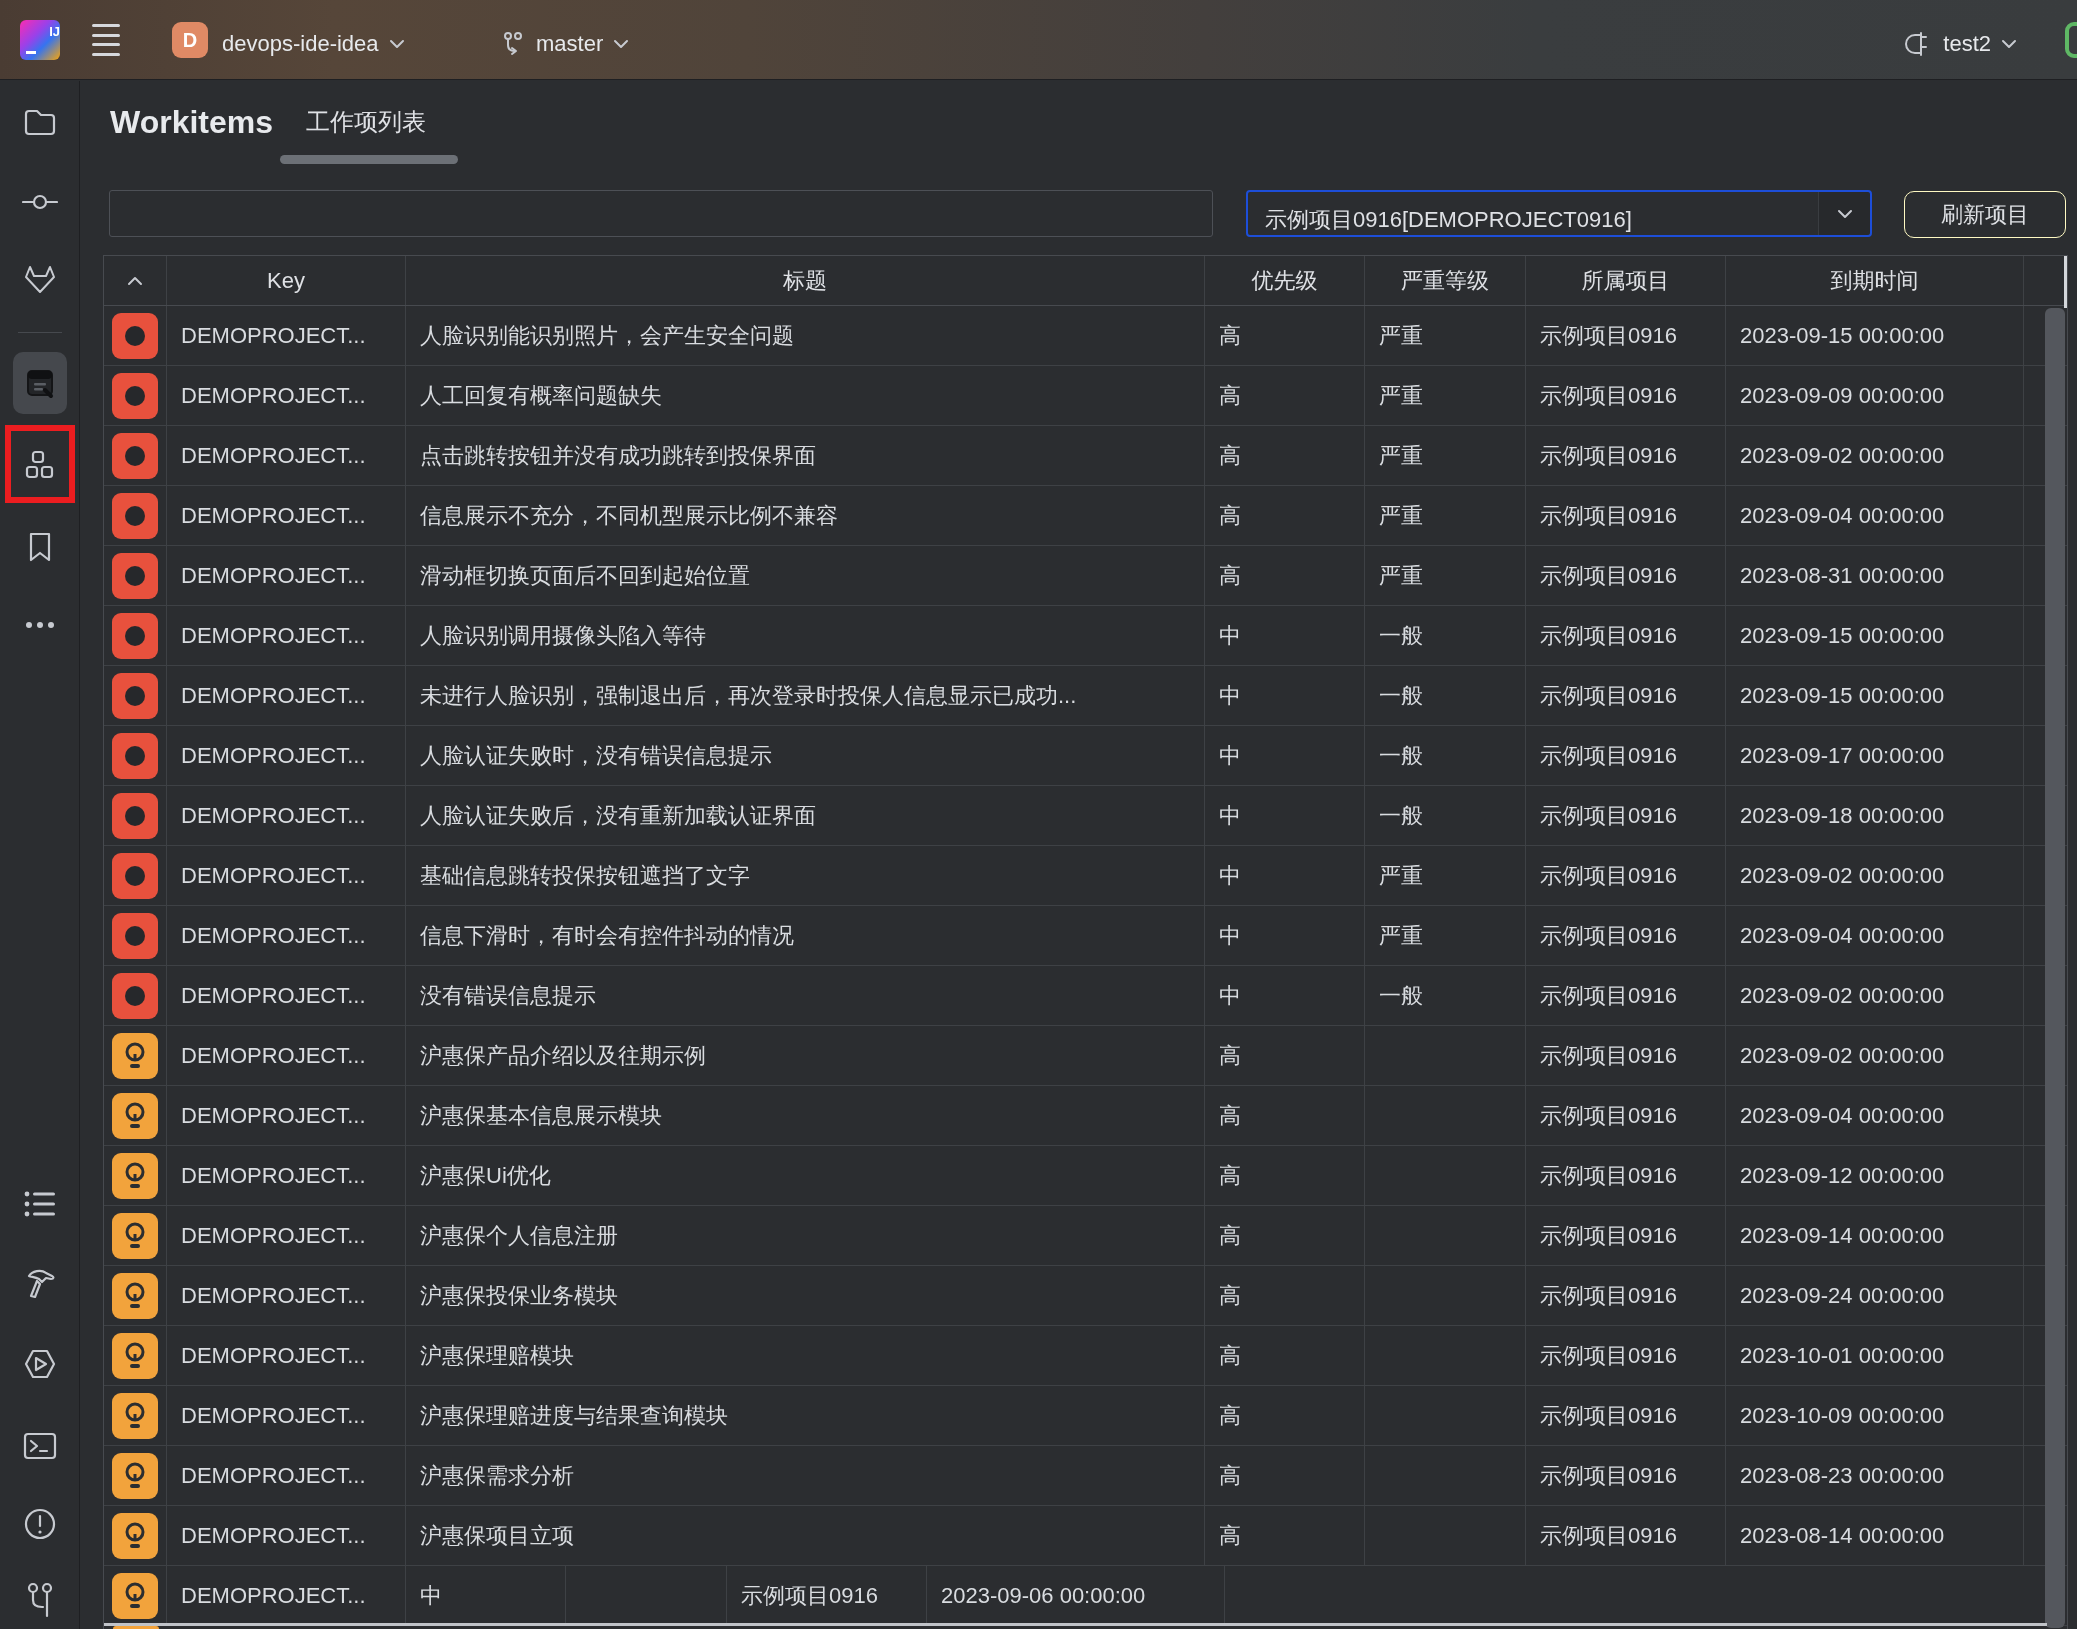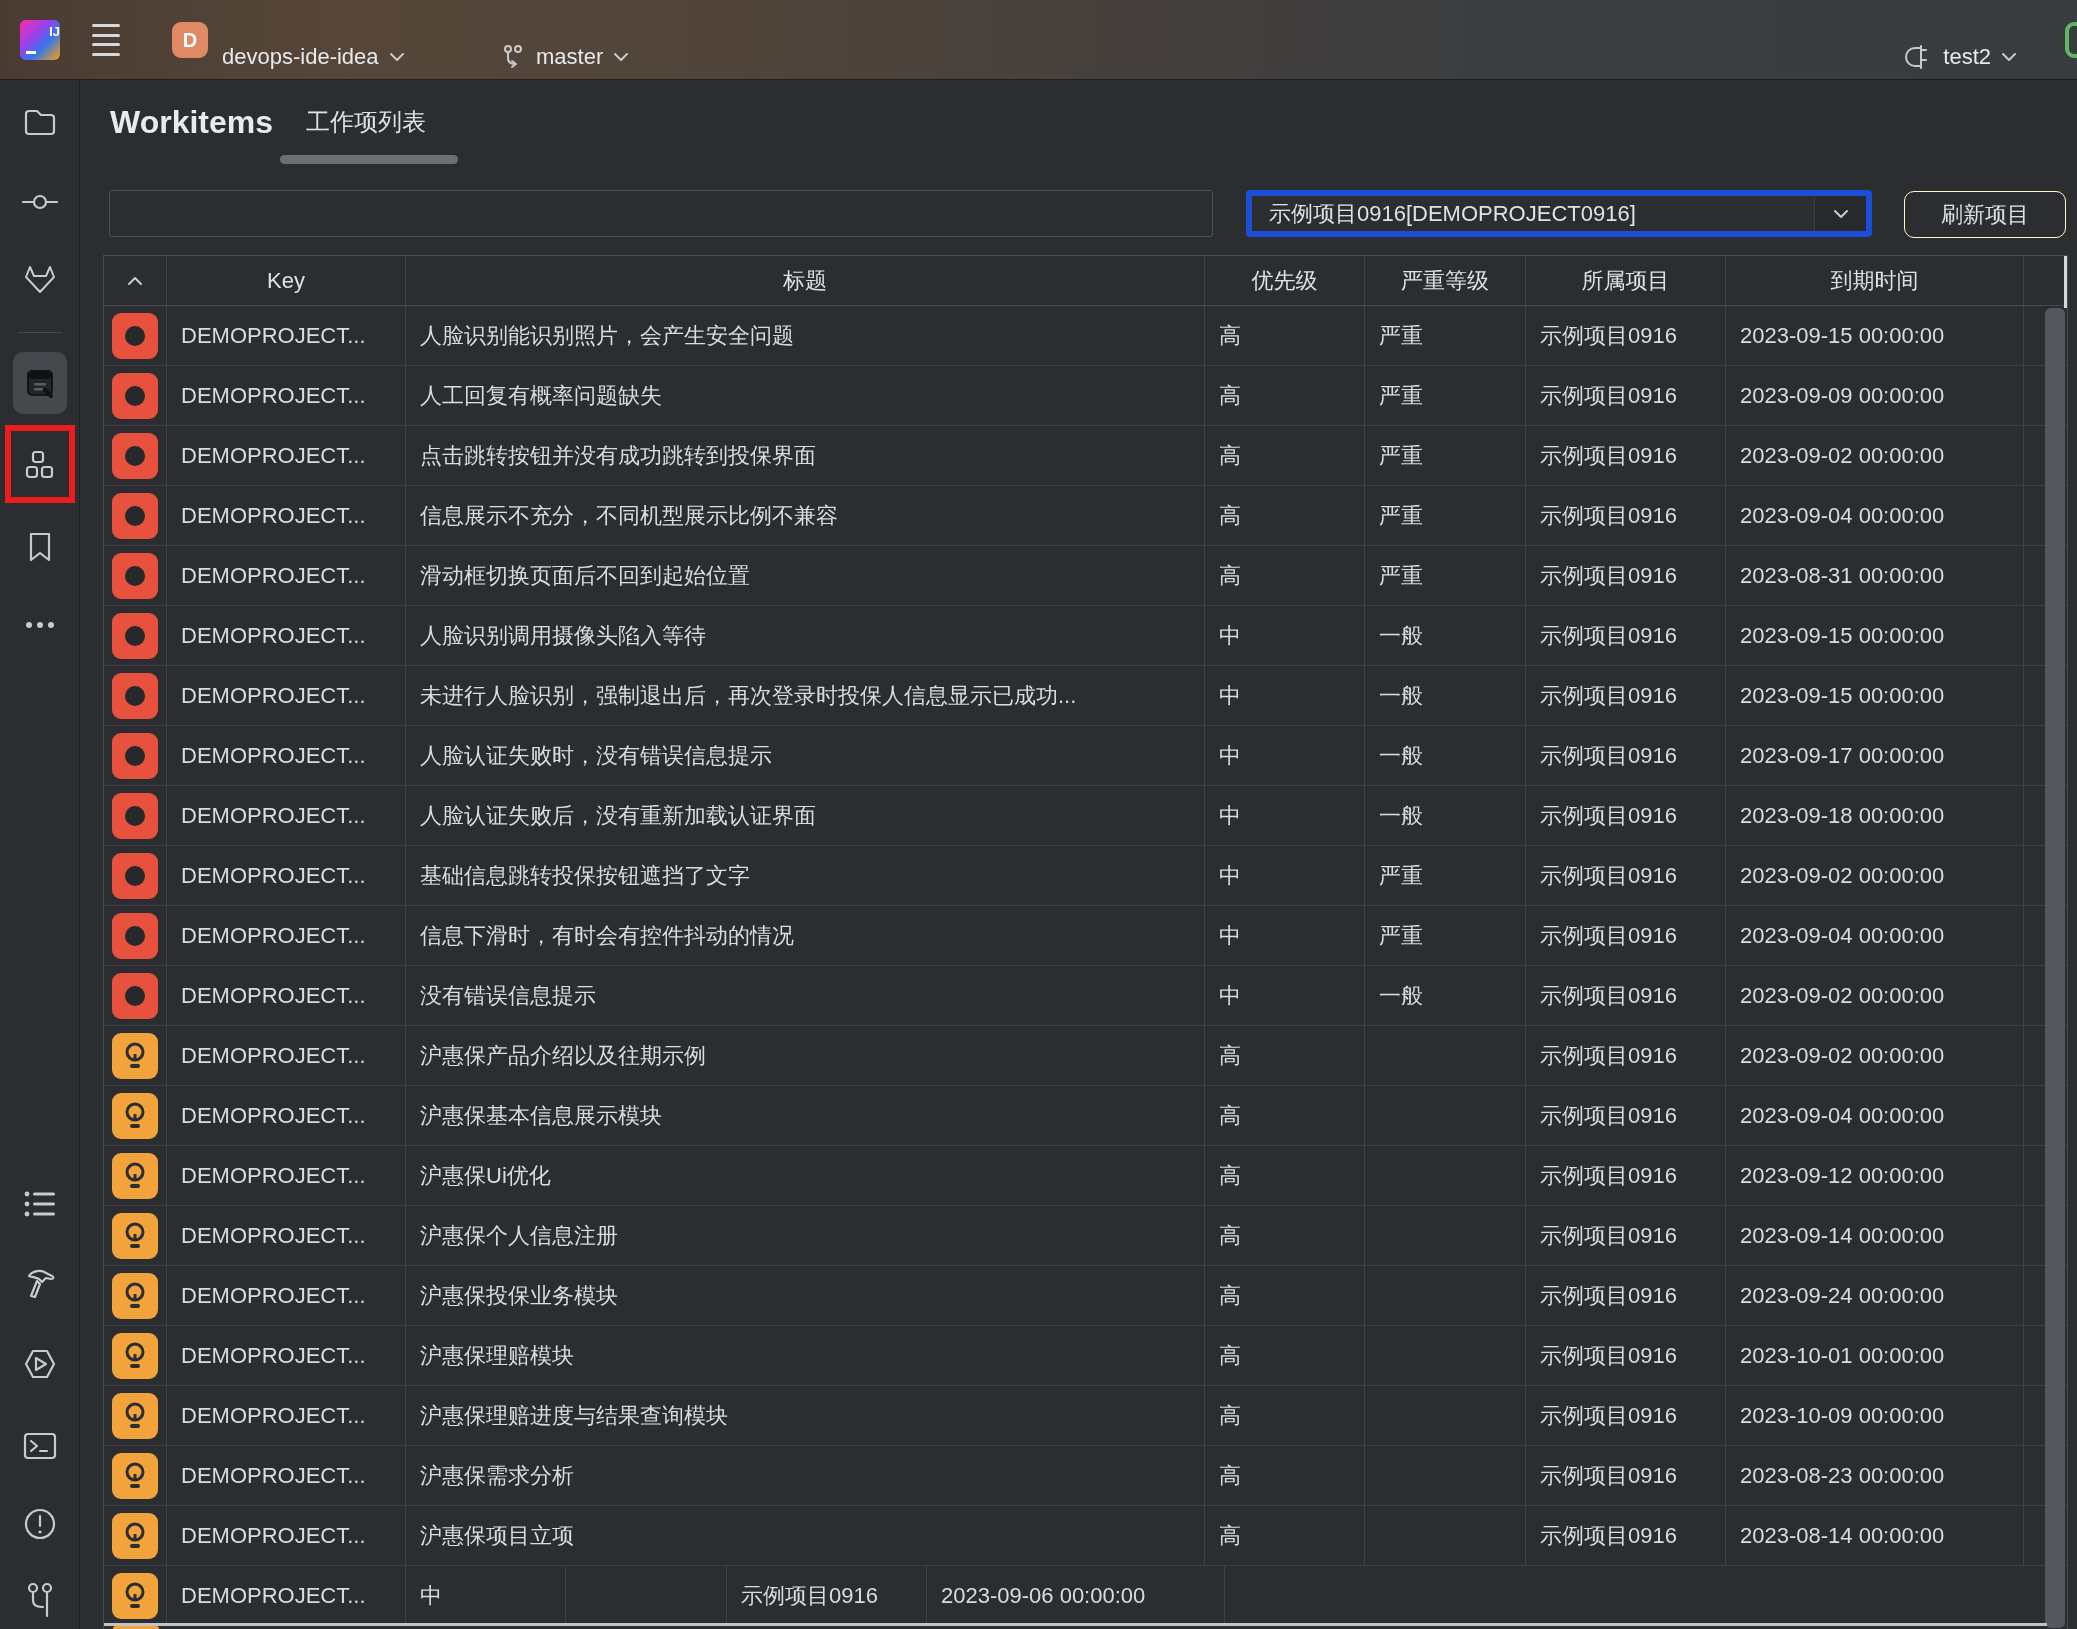--- a/index.html
+++ b/index.html
@@ -17,21 +17,21 @@
     border-bottom:1px solid var(--line);display:flex;align-items:center;}
   .ij-logo{position:absolute;left:20px;top:20px;width:40px;height:40px;border-radius:6px;
     background:linear-gradient(135deg,#fc2bb1 0%,#9a41e9 38%,#3574f0 62%,#f8a509 100%);
     display:flex;align-items:flex-start;justify-content:flex-end;}
   .ij-logo span{color:#fff;font-size:13px;font-weight:bold;padding:4px 0 0 5px;letter-spacing:0;}
   .ij-logo i{position:absolute;left:6px;bottom:6px;width:10px;height:3px;background:#fff;}
   .burger{position:absolute;left:92px;top:24px;width:28px;height:32px;display:flex;flex-direction:column;justify-content:space-between;cursor:pointer;}
   .burger b{height:3px;background:#d6d8dc;border-radius:2px;}
   .chip{position:absolute;left:172px;top:22px;width:36px;height:36px;border-radius:9px;background:#e08a65;
     color:#fff;font-size:20px;font-weight:bold;display:flex;align-items:center;justify-content:center;}
-  .tb-text{position:absolute;top:17px;height:80px;display:flex;align-items:center;gap:10px;font-size:22px;color:#e7e9ec;}
+  .tb-text{position:absolute;top:4px;height:80px;display:flex;align-items:center;gap:10px;font-size:22px;color:#e7e9ec;}
   .tb-project{left:222px;}
   .tb-branch{left:500px;}
   .tb-run{right:60px;}
   .chev{width:16px;height:10px;display:inline-block;}
   .tb-icon{display:inline-block;}
   .green-edge{position:absolute;right:-10px;top:22px;width:22px;height:36px;border:4px solid #5fb865;border-radius:9px;}
 
   
   .sidebar{position:absolute;left:0;top:81px;width:80px;height:1548px;background:var(--bg);border-right:1px solid var(--line);}
   .sb-item{position:absolute;left:14px;width:52px;height:52px;display:flex;align-items:center;justify-content:center;cursor:pointer;}
@@ -40,22 +40,22 @@
   .red-annotation{position:absolute;left:5px;top:344px;width:70px;height:78px;border:6px solid #ec1d20;}
 
   
   .main-title{position:absolute;left:110px;top:104px;font-size:32px;font-weight:bold;color:#e8eaed;}
   .tab{position:absolute;left:306px;top:106px;font-size:24px;color:var(--text);cursor:pointer;text-align:right;}
   .tab-underline{position:absolute;left:280px;top:155px;width:178px;height:9px;border-radius:5px;background:#6c7076;}
 
   .search-input{position:absolute;left:109px;top:190px;width:1104px;height:47px;background:var(--bg);
     border:1px solid #4d5056;border-radius:3px;color:var(--text);font-size:22px;padding:0 14px;outline:none;
     font-family:"Liberation Sans","DejaVu Sans",sans-serif;}
-  .combo{position:absolute;left:1246px;top:190px;width:626px;height:47px;border:6px solid #1d4ed8;border-radius:4px;
-    display:flex;align-items:center;cursor:pointer;background:var(--bg);}
+  .combo{position:absolute;left:1246px;top:190px;width:626px;height:47px;border:2px solid #1d4ed8;border-radius:4px;
+    display:flex;align-items:flex-end;cursor:pointer;background:var(--bg);}
   .combo-label{flex:1;font-size:22px;padding-left:17px;color:var(--text);white-space:nowrap;overflow:hidden;}
   .combo-arrow{width:52px;height:100%;display:flex;align-items:center;justify-content:center;background:#27292c;border-left:1px solid #3a3d41;border-radius:0 4px 4px 0;}
   .refresh-btn{position:absolute;left:1904px;top:191px;width:162px;height:47px;border:1px solid #fef9c3;border-radius:10px;
     background:transparent;color:var(--text);font-size:22px;cursor:pointer;font-family:"Liberation Sans","DejaVu Sans",sans-serif;}
 
   
   .table{position:absolute;left:103px;top:255px;width:1965px;height:1374px;border:1px solid var(--grid-strong);
     border-bottom:none;background:var(--bg);overflow:hidden;}
   .thead{display:flex;height:50px;border-bottom:1px solid var(--grid-strong);}
   .thead .cell{display:flex;align-items:center;justify-content:center;font-size:22px;color:var(--text);cursor:pointer;}

